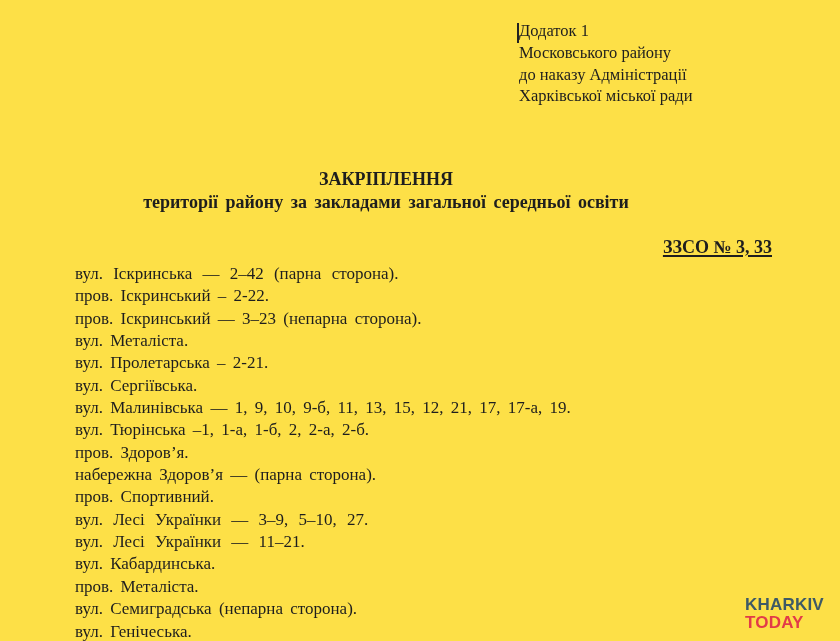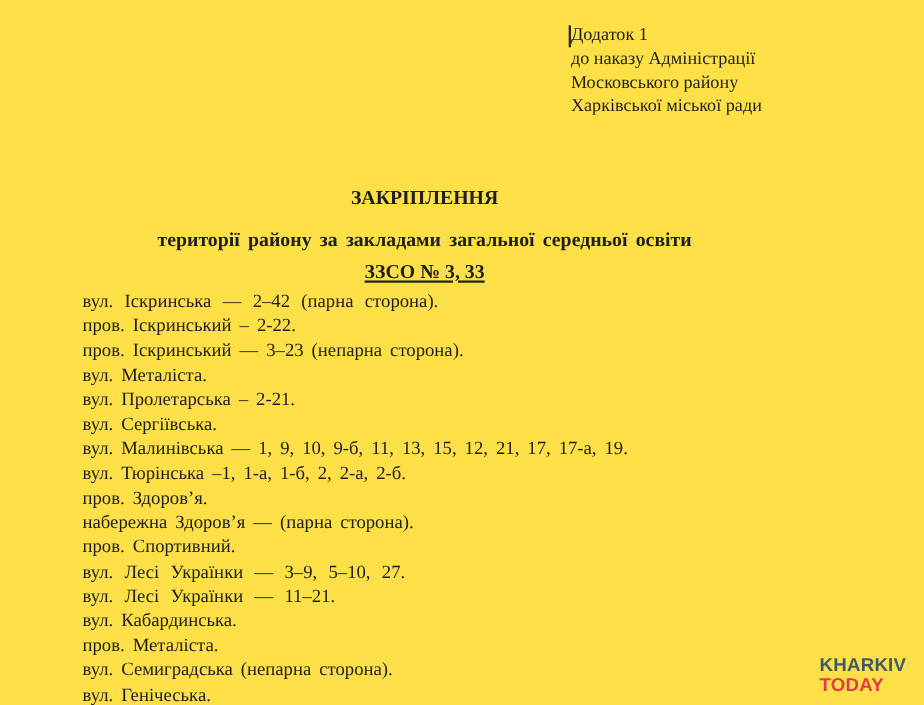--- a/index.html
+++ b/index.html
@@ -40,28 +40,28 @@
   .title-block {
     position: absolute;
     left: 0;
     top: 168px;
     width: 772px;
     text-align: center;
     font-weight: bold;
     font-size: 18px;
     line-height: 22.5px;
   }
-  .title-line2 { word-spacing: 3px; margin-top: 16px; }
+  .title-line2 { word-spacing: 3px; }
 
   .section-heading {
     position: absolute;
     left: 0;
     top: 237px;
     width: 772px;
-    text-align: center;
+    text-align: right;
     font-weight: bold;
     font-size: 18px;
     text-decoration: underline;
     text-decoration-thickness: 1.5px;
     text-underline-offset: 2px;
   }
 
   
   .street-list {
     position: absolute;
@@ -88,22 +88,22 @@
   }
 </style>
 </head>
 <body>
 
 <div class="page">
 
   <div class="annex">
     <div class="caret"></div>
     <div>Додаток 1</div>
+    <div>Московського району</div>
     <div>до наказу Адміністрації</div>
-    <div>Московського району</div>
     <div>Харківської міської ради</div>
   </div>
 
   <div class="title-block">
     <div>ЗАКРІПЛЕННЯ</div>
     <div class="title-line2">території району за закладами загальної середньої освіти</div>
   </div>
 
   <div class="section-heading">ЗЗСО № 3, 33</div>
 

